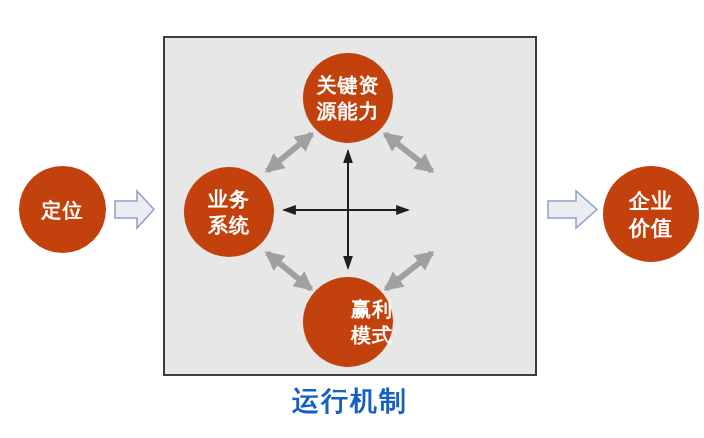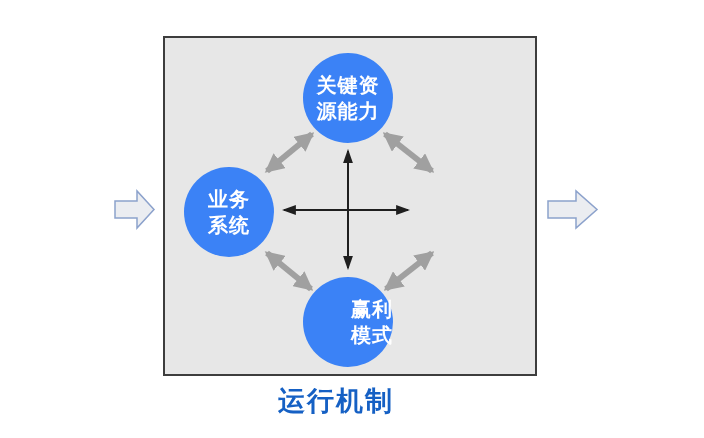--- a/index.html
+++ b/index.html
@@ -1,42 +1,42 @@
 <!DOCTYPE html>
 <html><head>
 <meta charset="utf-8">
 <style>
   html,body{margin:0;padding:0;background:#ffffff;}
   .canvas{
     position:relative;width:704px;height:438px;background:#ffffff;overflow:hidden;
     font-family:"Liberation Sans", sans-serif;
   }
   .node{
-    position:absolute;border-radius:50%;background:#3b82f6;
+    position:absolute;border-radius:50%;background:#c2410c;
     display:flex;align-items:center;justify-content:center;text-align:center;
     z-index:3;
   }
   .node span{
     color:#ffffff;font-weight:bold;font-size:20px;line-height:1.3;
     letter-spacing:1px;white-space:pre-line;
   }
   .node-pos{left:19px;top:166px;width:87px;height:87px;}
   .node-top{left:303px;top:53px;width:90px;height:90px;}
   .node-left{left:184px;top:167px;width:90px;height:90px;}
   .node-right{left:426px;top:167px;width:90px;height:90px;}
   .node-bottom{left:303px;top:277px;width:90px;height:90px;justify-content:flex-end;}
   .node-value{left:603px;top:166px;width:96px;height:96px;}
   .node-value span{font-size:21px;}
   .mech-box{
     position:absolute;left:163px;top:36px;width:374px;height:340px;
     background:#e7e7e7;border:2px solid #3d3d3d;box-sizing:border-box;z-index:1;
   }
   .arrow-layer{position:absolute;left:0;top:0;width:704px;height:438px;z-index:2;}
   .caption{
-    position:absolute;left:149px;top:383px;width:374px;text-align:center;
+    position:absolute;left:163px;top:383px;width:374px;text-align:center;
     color:#1560c4;font-size:27px;font-weight:bold;letter-spacing:2px;z-index:3;
   }
 </style>
 </head>
 <body>
 
 <div class="canvas">
 
   <div class="mech-box"></div>
 
@@ -56,20 +56,27 @@
 
     <line x1="267" y1="171" x2="312" y2="134" stroke="#a0a0a0" stroke-width="6" marker-start="url(#gray-head)" marker-end="url(#gray-head)"></line>
     <line x1="385" y1="134" x2="432" y2="171" stroke="#a0a0a0" stroke-width="6" marker-start="url(#gray-head)" marker-end="url(#gray-head)"></line>
     <line x1="267" y1="253" x2="311" y2="289" stroke="#a0a0a0" stroke-width="6" marker-start="url(#gray-head)" marker-end="url(#gray-head)"></line>
     <line x1="386" y1="289" x2="432" y2="253" stroke="#a0a0a0" stroke-width="6" marker-start="url(#gray-head)" marker-end="url(#gray-head)"></line>
 
     <line x1="284" y1="210" x2="408" y2="210" stroke="#1f1f1f" stroke-width="2" marker-start="url(#black-head)" marker-end="url(#black-head)"></line>
     <line x1="348" y1="151" x2="348" y2="268" stroke="#1f1f1f" stroke-width="2" marker-start="url(#black-head)" marker-end="url(#black-head)"></line>
   </svg>
 
+  <div class="node node-pos">
+    <span>定位</span>
+  </div>
+  <div class="node node-value">
+    <span>企业
+价值</span>
+  </div>
 
   <div class="node node-top">
     <span>关键资
 源能力</span>
   </div>
   <div class="node node-left">
     <span>业务
 系统</span>
   </div>
   <div class="node node-bottom">

